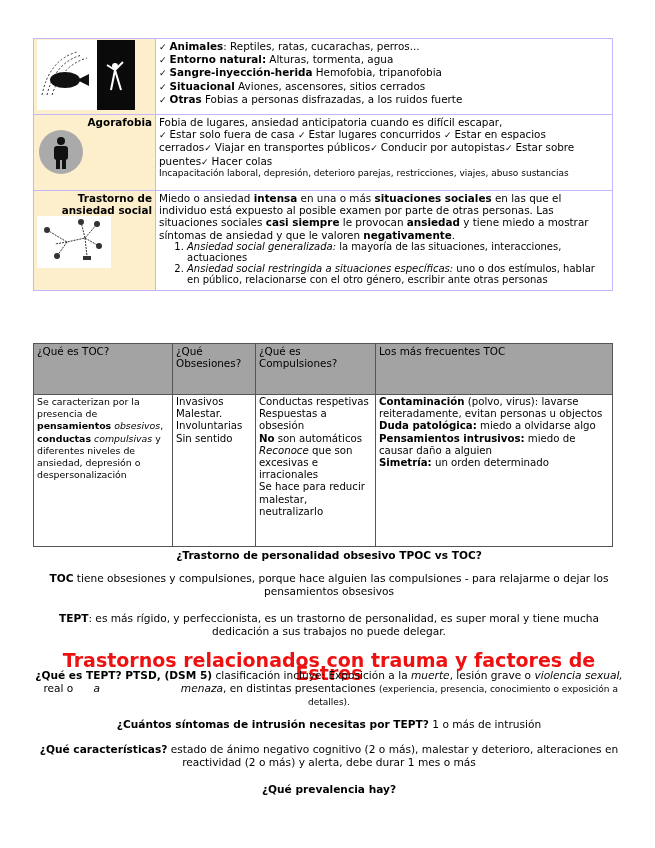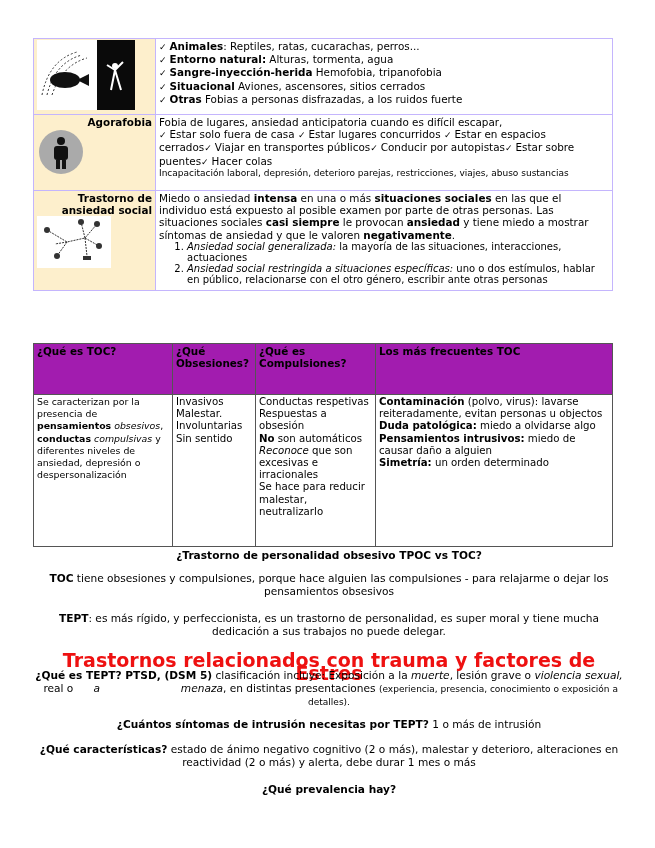--- a/index.html
+++ b/index.html
@@ -8,21 +8,21 @@
   .t1 { position: absolute; left: 33px; top: 38px; width: 580px; border-collapse: collapse; }
   .t1 td { border: 1px solid #c4b5fd; vertical-align: top; padding: 1px 3px; font-size: 10.4px; line-height: 12.2px; }
   .t1 td.lc { background: #fdefcc; width: 115px; }
   .lbl { font-weight: bold; font-size: 10.4px; text-align: right; }
   .ck { font-size: 9px; margin-right: 3px; }
   .small { font-size: 9px; line-height: 11px; }
   ol { margin: 0; padding-left: 28px; }
   ol li { font-size: 10px; line-height: 11px; }
   .t2 { position: absolute; left: 33px; top: 343px; width: 580px; border-collapse: collapse; }
   .t2 td { border: 1px solid #555; vertical-align: top; padding: 1px 3px; }
-  .t2 tr.hd td { background: #a21caf; height: 48px; font-weight: bold; font-size: 10.4px; line-height: 12.2px; }
+  .t2 tr.hd td { background: #a3a3a3; height: 48px; font-weight: normal; font-size: 10.4px; line-height: 12.2px; }
   .t2 tr.bd td { font-size: 10.2px; line-height: 12.2px; }
   .t2 .c1 { font-size: 9.4px !important; width: 132px; }
   .t2 .c2 { width: 76px; }
   .t2 .c3 { width: 113px; margin-top: 24px; }
   .p { position: absolute; left: 34px; width: 590px; font-size: 10.6px; line-height: 13px; text-align: center; }
   .p b { font-weight: bold; }
   .red { color: #ee1111; font-size: 19px; font-weight: bold; }
   .pic { display: block; }
 </style>
 </head>

